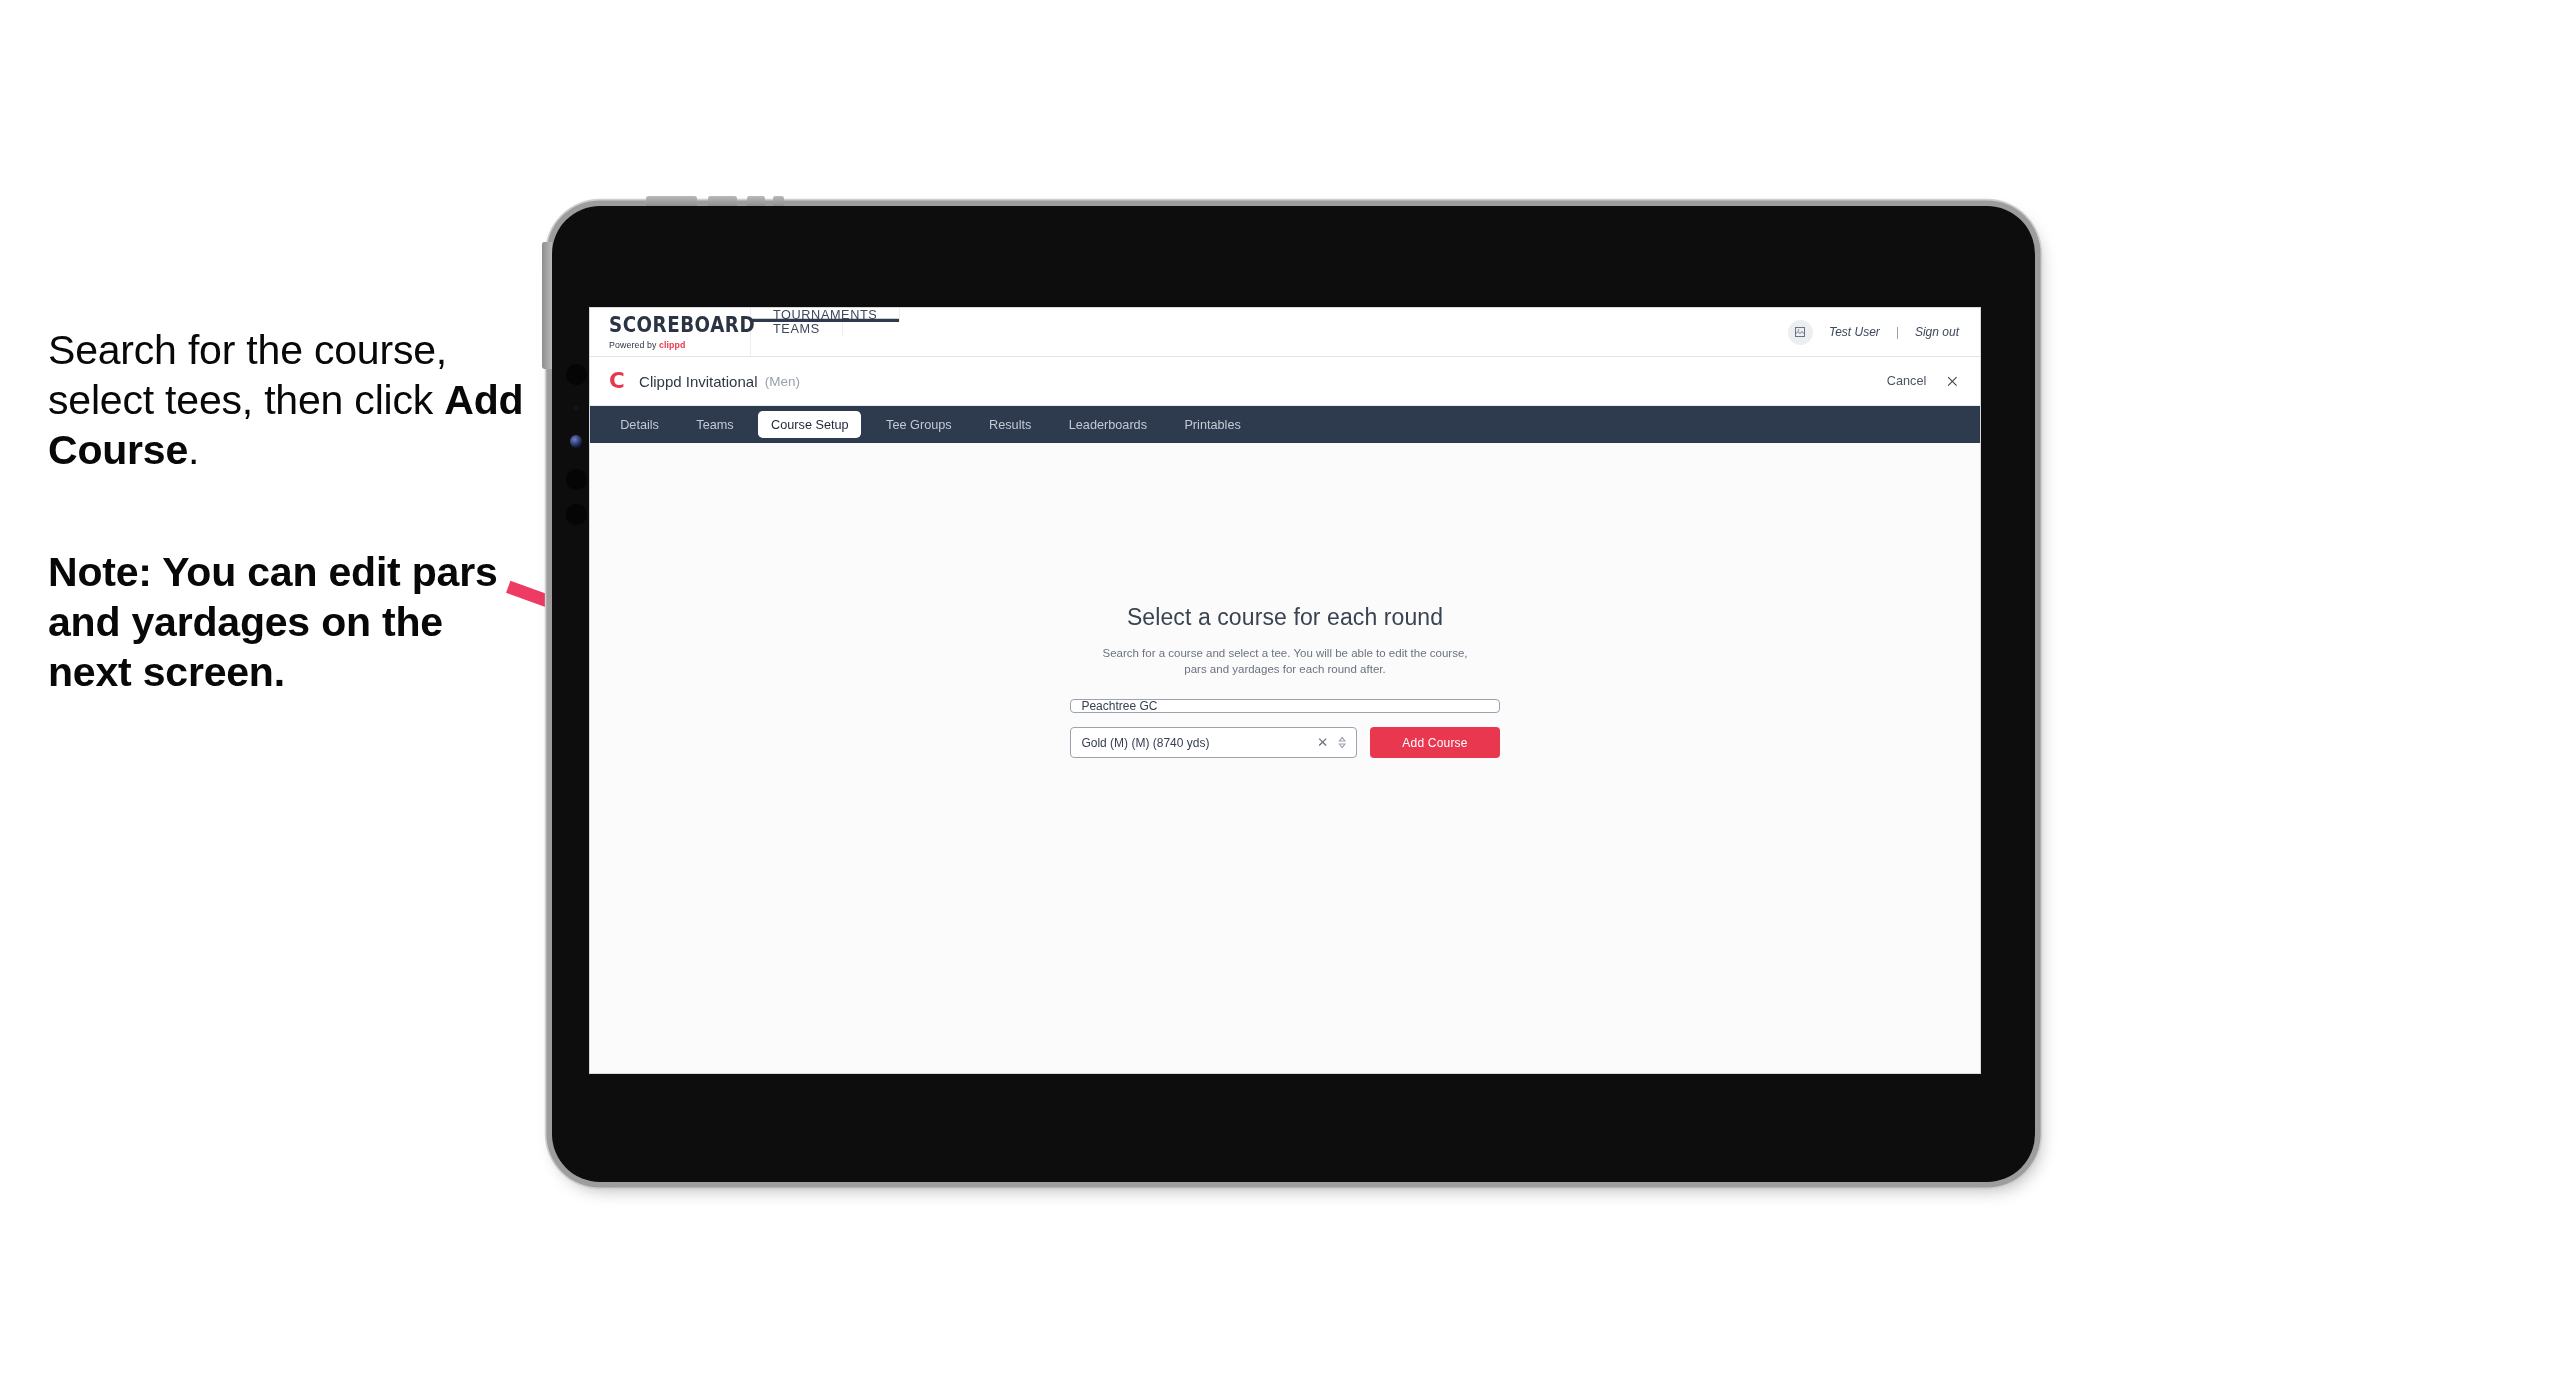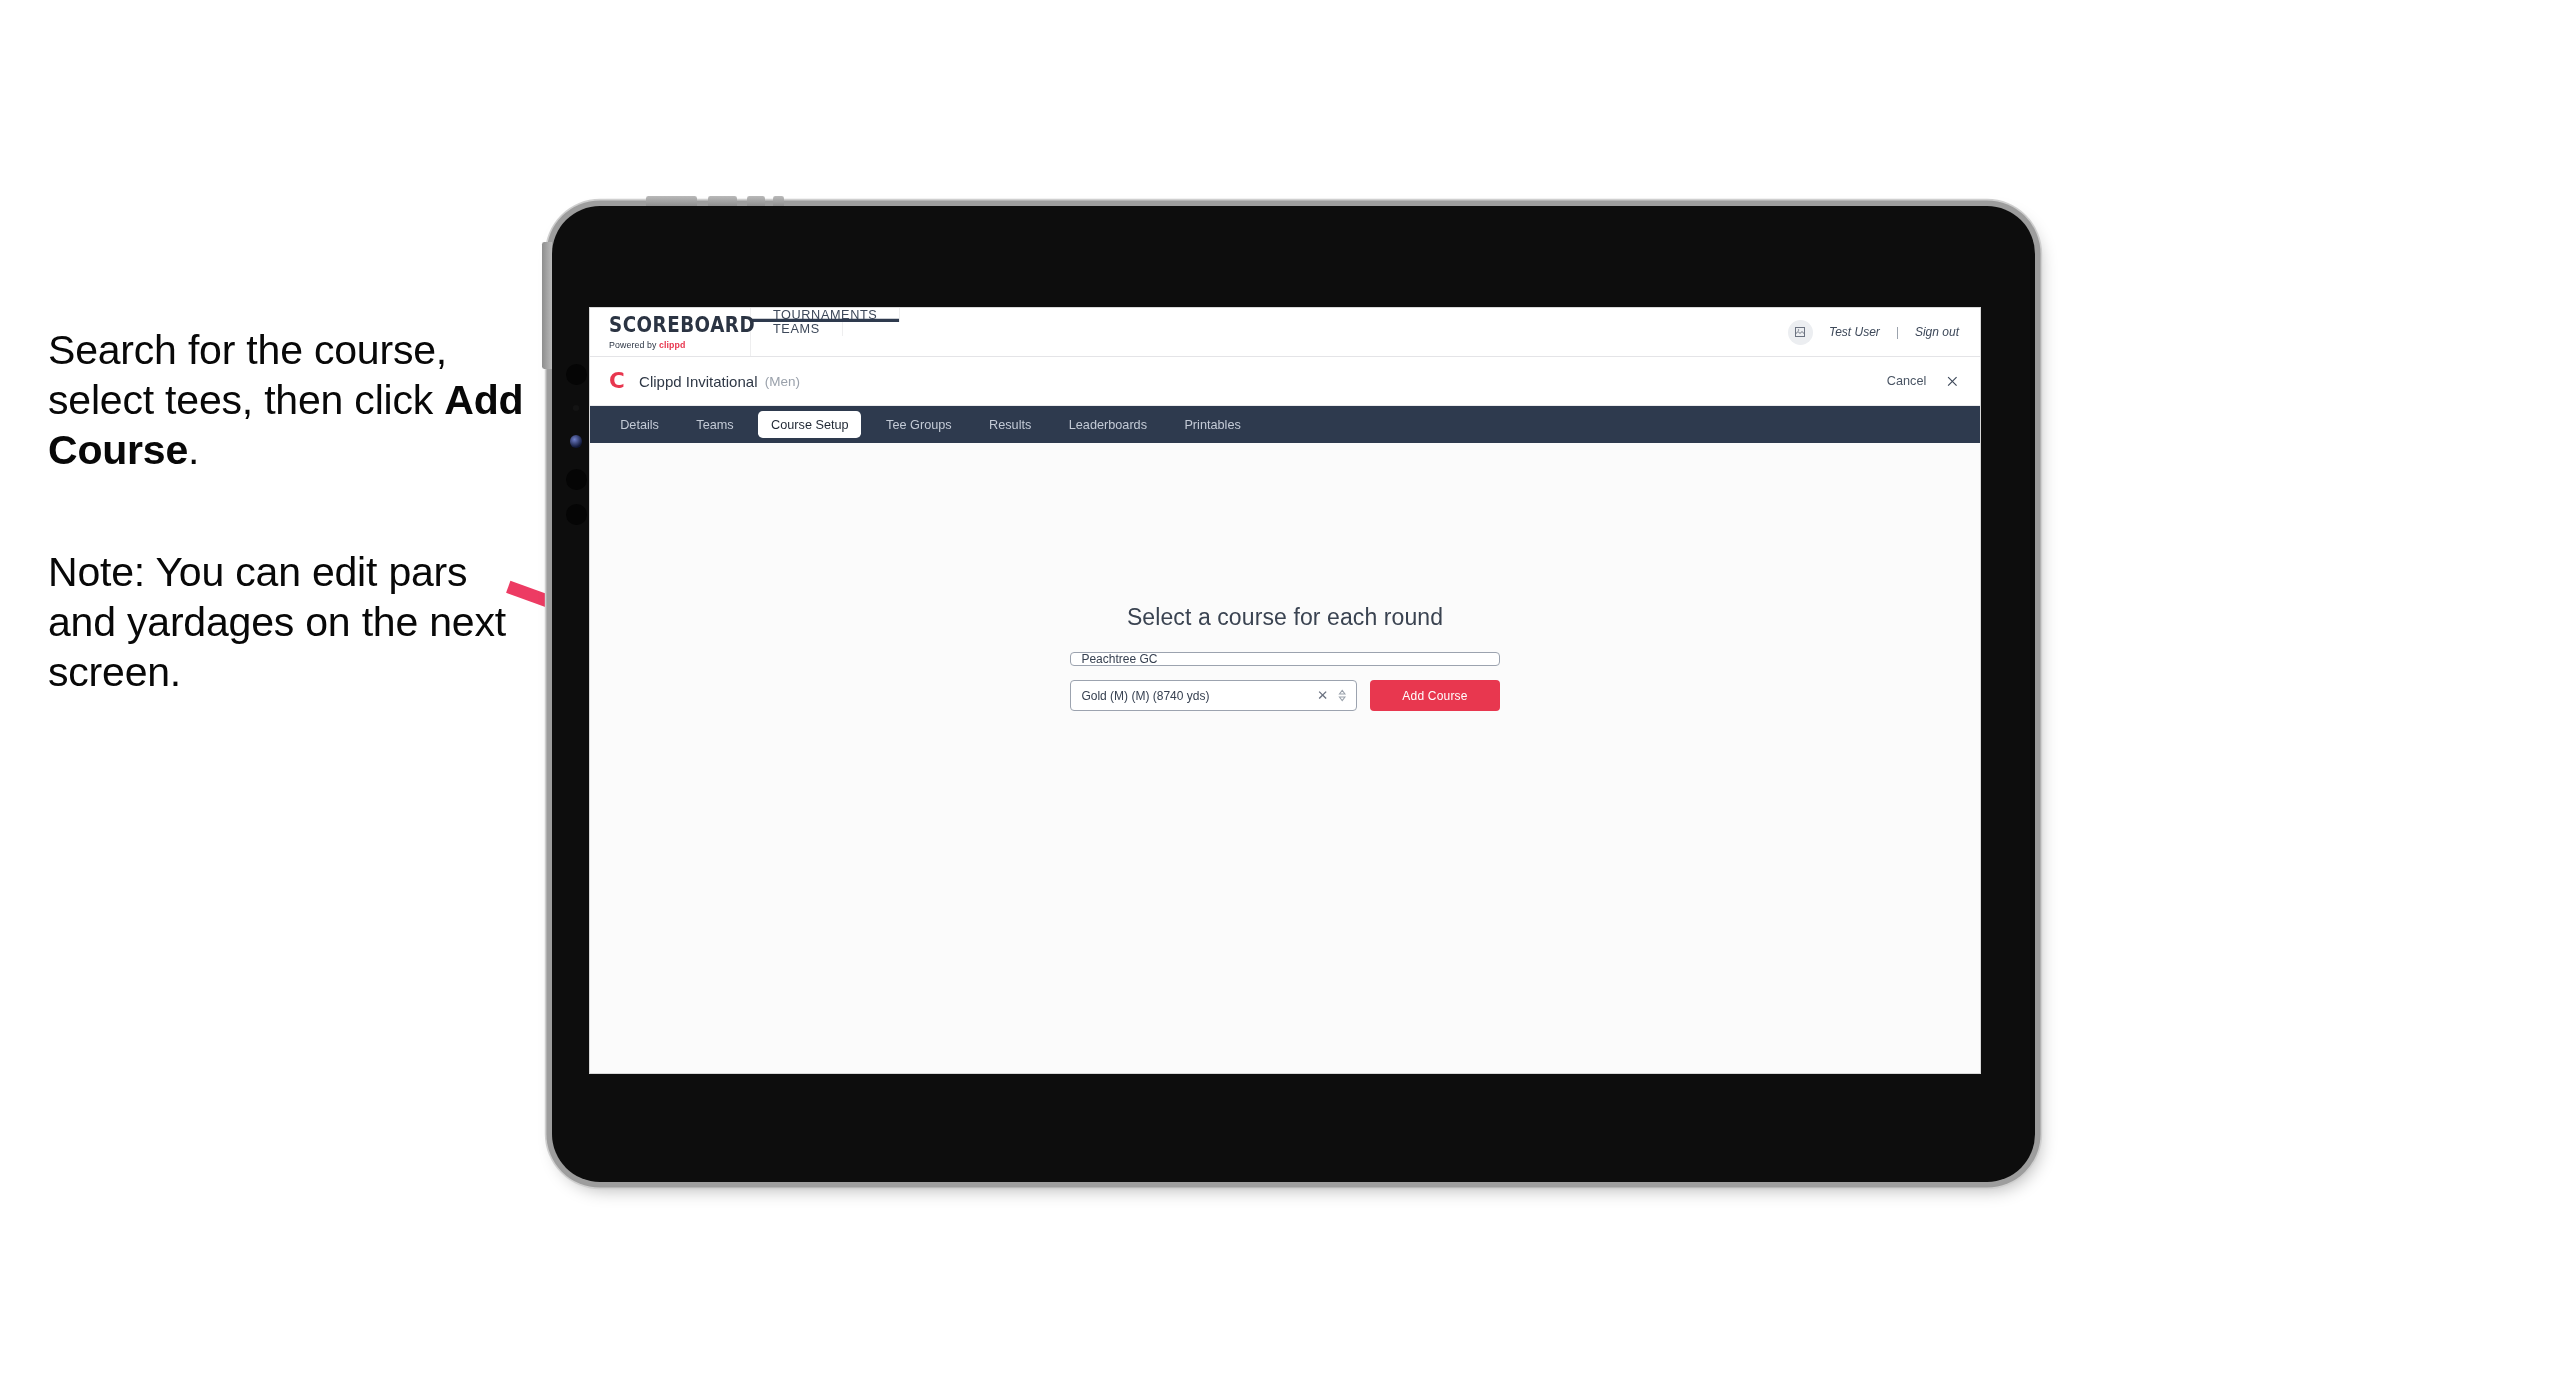--- a/index.html
+++ b/index.html
@@ -27,21 +27,21 @@
     width: 478px;
   }
   .instr-block {
     font-size: 41px;
     line-height: 1.22;
     color: #080808;
     letter-spacing: -0.2px;
   }
   .instr-block.second {
     margin-top: 72px;
-    font-weight: normal;
+    font-weight: bold;
   }
   .instr-strong { font-weight: bold; }
 
   
   #arrow-annotation {
     position: absolute;
     left: 478px;
     top: 558px;
     width: 605px;
     height: 263px;
@@ -375,20 +375,21 @@
         <div class="subnav-item active">Course Setup</div>
         <div class="subnav-item">Tee Groups</div>
         <div class="subnav-item">Results</div>
         <div class="subnav-item">Leaderboards</div>
         <div class="subnav-item">Printables</div>
       </div>
 
       <div class="screen-body">
         <div class="form-wrap">
           <div class="form-title">Select a course for each round</div>
+          <div class="form-sub">Search for a course and select a tee. You will be able to edit the course, pars and yardages for each round after.</div>
 
           <div class="search-row">
             <input class="search-input" type="text" value="Peachtree GC" style="">
           </div>
 
           <div class="tee-row">
             <div class="tee-select">
               <span class="tee-value">Gold (M) (M) (8740 yds)</span>
               <span class="tee-clear">✕</span>
               <span class="tee-stepper">

